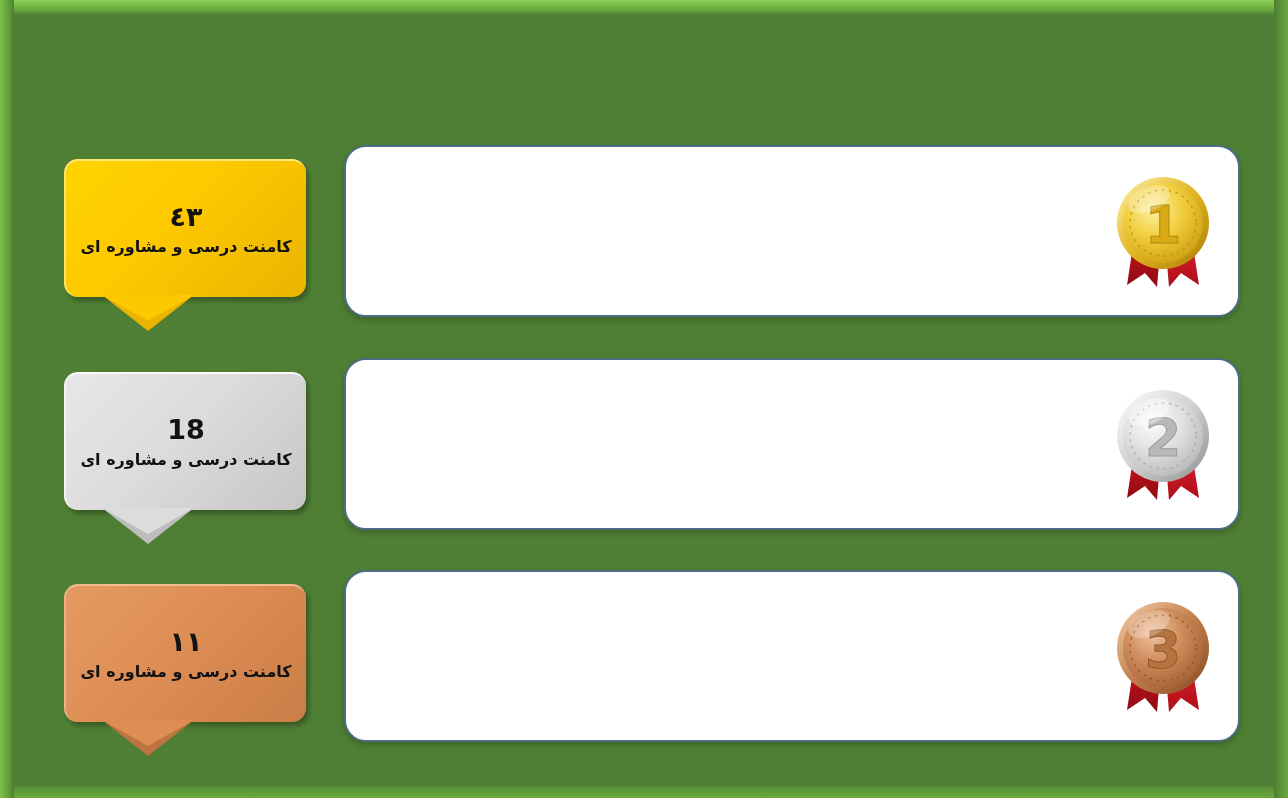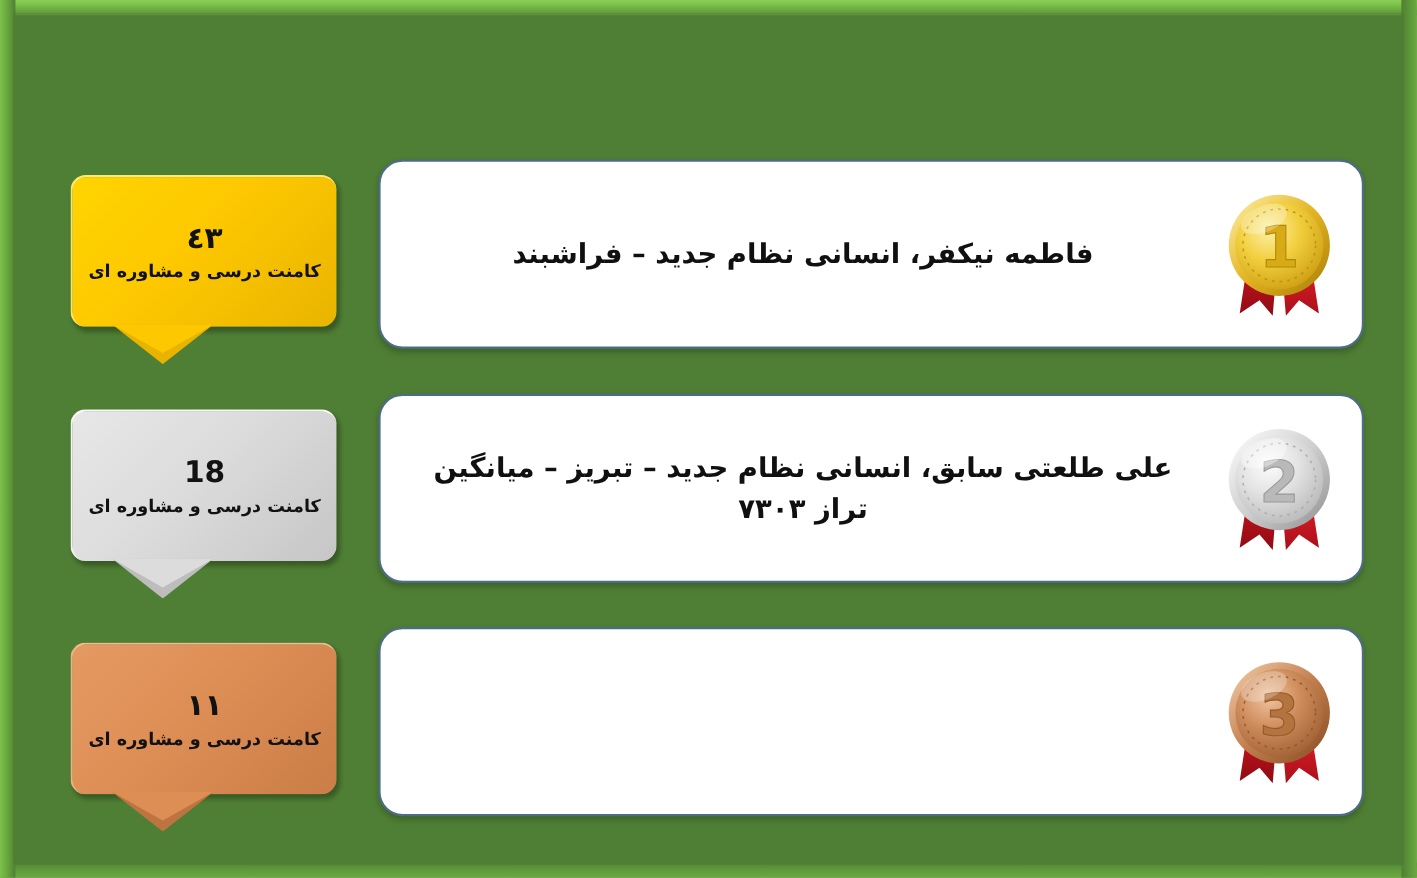--- a/index.html
+++ b/index.html
@@ -211,21 +211,20 @@
           <path d="M26 64 L18 116 L36 104 L48 118 L52 70 Z" fill="url(#rib2)"></path>
           <path d="M82 64 L90 116 L72 104 L60 118 L56 70 Z" fill="url(#rib1)"></path>
 
           <circle cx="54" cy="54" r="46" fill="url(#g1rim)"></circle>
           <circle cx="54" cy="54" r="40" fill="url(#g1face)"></circle>
           <circle cx="54" cy="54" r="33" fill="none" stroke="#b98f11" stroke-width="1.4" stroke-dasharray="2.5 4.5" opacity="0.85"></circle>
           <text x="54" y="74" text-anchor="middle" font-family="'DejaVu Sans',sans-serif" font-size="52" font-weight="bold" fill="#d8ab16" stroke="#b08a0c" stroke-width="1">1</text>
           <ellipse cx="40" cy="30" rx="22" ry="12" fill="#ffffff" opacity="0.28" transform="rotate(-22 40 30)"></ellipse>
         </svg>
       </div>
-      <div class="card-text">فاطمه نیکفر، انسانی نظام جدید –  فراشبند</div>
     </div>
   </div>
 
   <div class="row" id="row-1">
 
     <div class="badge-wrap">
       <div class="badge silver">
         <div class="count">18</div>
         <div class="caption">کامنت درسی و مشاوره ای</div>
       </div>
@@ -254,21 +253,20 @@
           </defs>
           <path d="M26 64 L18 116 L36 104 L48 118 L52 70 Z" fill="url(#rib2)"></path>
           <path d="M82 64 L90 116 L72 104 L60 118 L56 70 Z" fill="url(#rib1)"></path>
           <circle cx="54" cy="54" r="46" fill="url(#g2rim)"></circle>
           <circle cx="54" cy="54" r="40" fill="url(#g2face)"></circle>
           <circle cx="54" cy="54" r="33" fill="none" stroke="#a9a9a9" stroke-width="1.4" stroke-dasharray="2.5 4.5" opacity="0.85"></circle>
           <text x="54" y="74" text-anchor="middle" font-family="'DejaVu Sans',sans-serif" font-size="52" font-weight="bold" fill="#b9b9b9" stroke="#9b9b9b" stroke-width="1">2</text>
           <ellipse cx="40" cy="30" rx="22" ry="12" fill="#ffffff" opacity="0.40" transform="rotate(-22 40 30)"></ellipse>
         </svg>
       </div>
-      <div class="card-text">علی طلعتی سابق، انسانی نظام جدید –  تبریز – میانگین تراز ۷۳۰۳</div>
     </div>
   </div>
 
   <div class="row" id="row-2">
 
     <div class="badge-wrap">
       <div class="badge bronze">
         <div class="count">۱۱</div>
         <div class="caption">کامنت درسی و مشاوره ای</div>
       </div>

